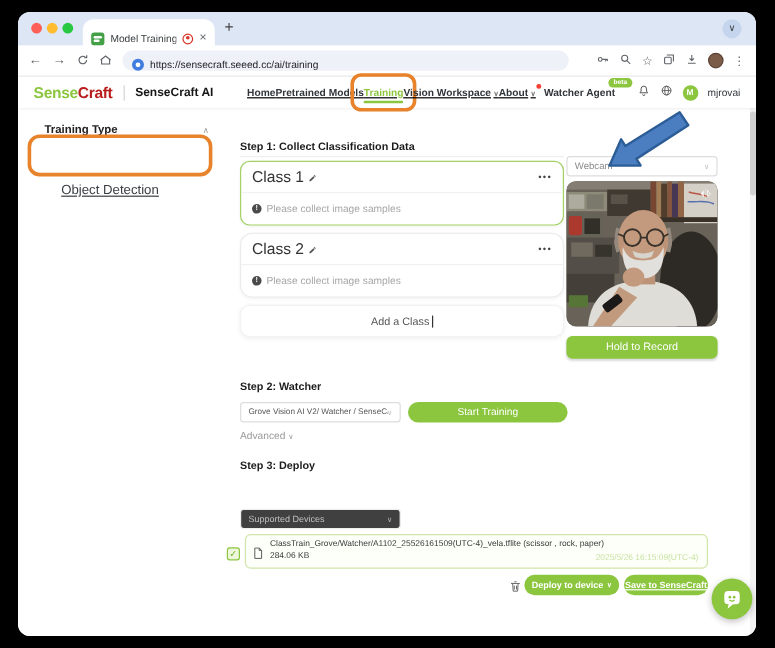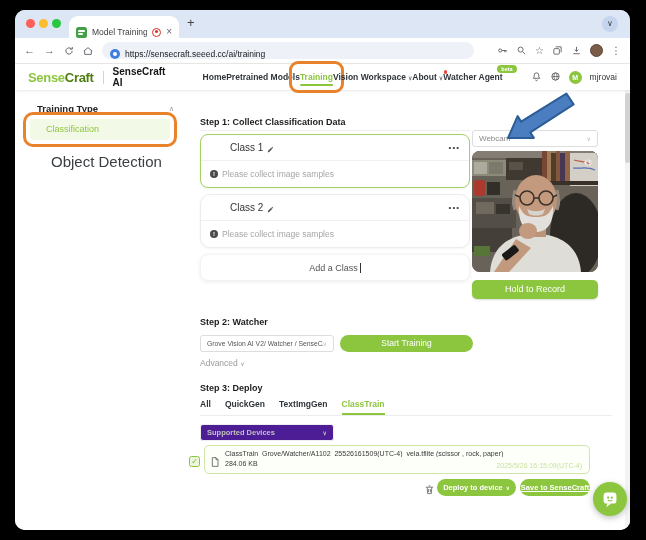--- a/index.html
+++ b/index.html
@@ -31,60 +31,60 @@
   .url { font-size:8.5px; color:#202124; white-space:nowrap; }
   .tb-right { margin-left:auto; display:flex; align-items:center; gap:8px; }
   .tb-avatar { width:13px; height:13px; border-radius:50%; background:#7a5c49; border:1px solid #5d4436; }
   .star { font-size:10px; color:#5f6368; }
   .dots { font-size:10px; color:#5f6368; }
 
   
   .appheader { position:relative; height:26px; background:#fff; display:flex; align-items:center; padding:0 13px;
                box-shadow:0 1px 3px rgba(0,0,0,.09); z-index:6; }
   .logo { font-size:13px; font-weight:bold; letter-spacing:-.3px; }
-  .logo .sense { color:#8cc63f; } .logo .craft { color:#4d7c0f; }
+  .logo .sense { color:#8cc63f; } .logo .craft { color:#b91c1c; }
   .hdr-div { width:1px; height:13px; background:#d4d4d4; margin:0 9px; }
   .app-title { font-size:10px; font-weight:bold; color:#161616; }
-  .mainnav { display:flex; margin-left:28px; align-items:flex-end; }
+  .mainnav { display:flex; margin-left:28px; align-items:flex-end;text-decoration:underline; }
   .nav-item { position:relative; font-size:8.5px; font-weight:bold; color:#30353a; padding:7px 0; white-space:nowrap; }
   .nav-item .chv { font-size:6px; color:#777; margin-left:2px; }
   .nav-item.active { color:#8cc63f; }
   .nav-item.active:after { content:""; position:absolute; left:0; right:0; bottom:3px; height:2px; background:#8cc63f; border-radius:1px; }
   .annot-training { position:absolute; left:-11px; top:-4px; right:-11px; bottom:-4px; border:3px solid #e8822b; border-radius:9px; pointer-events:none; }
   .reddot { position:absolute; top:5px; right:-4px; width:3.5px; height:3.5px; border-radius:50%; background:#f44336; }
   .hdr-right { margin-left:auto; display:flex; align-items:center; gap:8px; }
-  .watcher { position:relative; font-size:8.5px; font-weight:bold; color:#30353a; margin-right:20px; white-space:nowrap; }
+  .watcher { position:relative; font-size:8.5px; font-weight:bold; color:#30353a; margin-right:10px; white-space:nowrap; }
   .beta { position:absolute; top:-7px; right:-14px; background:#8cc63f; color:#fff; font-size:5.5px; font-weight:bold; padding:1px 4px; border-radius:6px; }
   .user-avatar { width:13px; height:13px; border-radius:50%; background:#8cc63f; color:#fff; font-size:7px; font-weight:bold; text-align:center; line-height:13px; }
   .username { font-size:8.5px; color:#30353a; }
 
   
   .sidebar { position:absolute; left:0; top:80px; width:176px; bottom:0; background:#fff; border-right:1px solid #ececec; }
   .sb-title { display:flex; justify-content:space-between; align-items:center; padding:13px 16px 0 22px; font-size:9.5px; font-weight:bold; color:#222; }
   .sb-title .chv { font-size:7px; color:#999; font-weight:normal; }
   .sb-pill { position:absolute; left:15px; top:29px; width:140px; height:21px; background:#f3f9e7; border-radius:4px;
              color:#8cc63f; font-size:9px; line-height:21px; padding-left:16px; }
   .annot-class { position:absolute; left:8px; top:22px; width:154px; height:35px; border:3px solid #e8822b; border-radius:10px; pointer-events:none; }
-  .sb-item { position:absolute; left:36px; top:63px; font-size:15px; color:#3a3f44; }
+  .sb-item { position:absolute; left:36px; top:63px; font-size:11px; color:#3a3f44;text-decoration:underline; }
 
   .main { position:absolute; left:169px; top:80px; right:0; bottom:0; background:#fff; }
   .scrolltrack { position:absolute; right:0; top:0; bottom:0; width:5px; background:#f3f3f3; }
   .scrollthumb { position:absolute; right:0; top:3px; width:5px; height:70px; border-radius:3px; background:#d2d2d2; }
 
   .page-title { position:absolute; left:16px; top:4px; font-size:12.5px; font-weight:bold; color:#121212; }
   .step-title { position:absolute; left:16px; font-size:9px; font-weight:bold; color:#1c1c1c; }
   .t1 { top:27px; } .t2 { top:227px; } .t3 { top:293px; }
   .divider1 { position:absolute; left:16px; top:40px; width:270px; height:1px; background:#efefef; }
 
   .class-card { position:absolute; left:16px; width:270px; height:54px; background:#fff; border:1px solid #ececec; border-radius:8px;
                 box-shadow:0 1px 3px rgba(0,0,0,.05); }
   .class-card.sel { border:1.5px solid #a3d163; }
   .cc1 { top:44px; } .cc2 { top:104px;border-radius:10px; }
   .cc-head { display:flex; align-items:center; height:26px; padding:0 9px; border-bottom:1px solid #f1f1f1; }
-  .cc-name { font-size:10px; color:#333; margin-right:4px;margin-left:20px; }
+  .cc-name { font-size:13px; color:#333; margin-right:4px; }
   .cc-more { margin-left:auto; font-size:8px; color:#444; letter-spacing:1px; }
   .cc-hint { display:flex; align-items:center; gap:4px; height:26px; padding:0 9px; }
   .info-dot { width:8px; height:8px; border-radius:50%; background:#4a4a4a; color:#fff; font-size:6px; font-weight:bold; text-align:center; line-height:8px; flex:none; }
   .hint-text { font-size:8.5px; color:#a6a6a6; }
   .add-class { position:absolute; left:16px; top:164px; width:270px; height:27px; background:#fff; border:1px solid #f3f3f3; border-radius:8px;
                box-shadow:0 1px 4px rgba(0,0,0,.07); display:flex; align-items:center; justify-content:center; gap:2px; }
   .add-class span { font-size:9px; color:#555; }
   .caret { width:1px; height:10px; background:#333; }
 
   .cam-select,.dev-select,.train-select { position:absolute; height:17px; background:#fff; border:1px solid #ddd; border-radius:3px;
@@ -104,21 +104,21 @@
   .train-select span.v { font-size:6.8px; color:#555; flex:1; white-space:nowrap; overflow:hidden; }
   .start-btn { position:absolute; left:156px; top:245px; width:133px; height:17px; background:#8cc63f; border-radius:9px;
                color:#fff; font-size:8.5px; text-align:center; line-height:17px; }
   .advanced { position:absolute; left:16px; top:268px; font-size:8.5px; color:#9a9a9a; }
   .advanced .chv { font-size:6px; }
 
   .tabsrow { position:absolute; left:16px; top:309px; right:18px; height:17px; border-bottom:1px solid #ececec; display:flex; gap:14px; }
   .dtab { position:relative; font-size:8.5px; font-weight:bold; color:#30353a; padding-bottom:5px; }
   .dtab.active { color:#8cc63f; }
   .dtab.active:after { content:""; position:absolute; left:0; right:0; bottom:0; height:2px; background:#8cc63f; }
-  .dev-select { left:16px; top:334px; width:134px; background:#4c1d95; border-color:#eee;font-weight:bold; }
+  .dev-select { left:16px; top:334px; width:134px; background:#404040; border-color:#eee; }
   .dev-select span.v { font-size:7.5px; color:#c2c2c2; flex:1; }
 
   .filecheck { position:absolute; left:5px; top:366px; width:11px; height:11px; border:1.5px solid #8cc63f; border-radius:2.5px;
                background:#eef7dc; color:#76b32f; font-size:8px; line-height:9px; text-align:center; }
   .filebox { position:absolute; left:20px; top:355px; width:386px; height:29px; border:1px solid #cfe5a9; background:#fdfff9; border-radius:5px; }
   .fb-inner { position:relative; height:100%; padding:4px 6px 0 20px; }
   .fb-icon { position:absolute; left:6px; top:7px; }
   .fb-name { font-size:7px; color:#3a3a3a; white-space:nowrap; overflow:hidden; }
   .fb-size { font-size:7px; color:#3a3a3a; margin-top:3px; }
   .fb-time { position:absolute; right:7px; bottom:4px; font-size:7px; color:#c9e2a2; }
@@ -228,21 +228,20 @@
       <span class="username">mjrovai</span>
 
     </div>
   </div>
 
   <div class="sidebar">
     <div class="sb-title">
       <span>Training Type</span>
       <span class="chv">∧</span>
     </div>
-    <div class="sb-pill">Classification</div>
     <div class="annot-class"></div>
     <div class="sb-item">Object Detection</div>
   </div>
 
   <div class="main">
     <div class="step-title t1">Step 1: Collect Classification Data</div>
     <div class="divider1"></div>
 
     <div class="class-card sel cc1">
       <div class="cc-head">
@@ -342,26 +341,20 @@
       <span class="v">Grove Vision AI V2/ Watcher / SenseCAP A1102</span>
       <span class="sel-chv">∨</span>
     </div>
     <div class="start-btn">Start Training</div>
     <div class="advanced">
       <span>Advanced</span>
       <span class="chv">∨</span>
     </div>
 
     <div class="step-title t3">Step 3: Deploy</div>
-    <div class="tabsrow">
-      <span class="dtab">All</span>
-      <span class="dtab">QuickGen</span>
-      <span class="dtab">TextImgGen</span>
-      <span class="dtab active">ClassTrain</span>
-    </div>
     <div class="dev-select">
       <span class="v">Supported Devices</span>
       <span class="sel-chv">∨</span>
     </div>
 
     <div class="filecheck">✓</div>
     <div class="filebox">
       <div class="fb-inner">
         <span class="fb-icon"><svg width="8" height="10" viewBox="0 0 24 30">
               <path d="M4 2h11l6 6v20H4z" fill="none" stroke="#555" stroke-width="2.4"></path>

